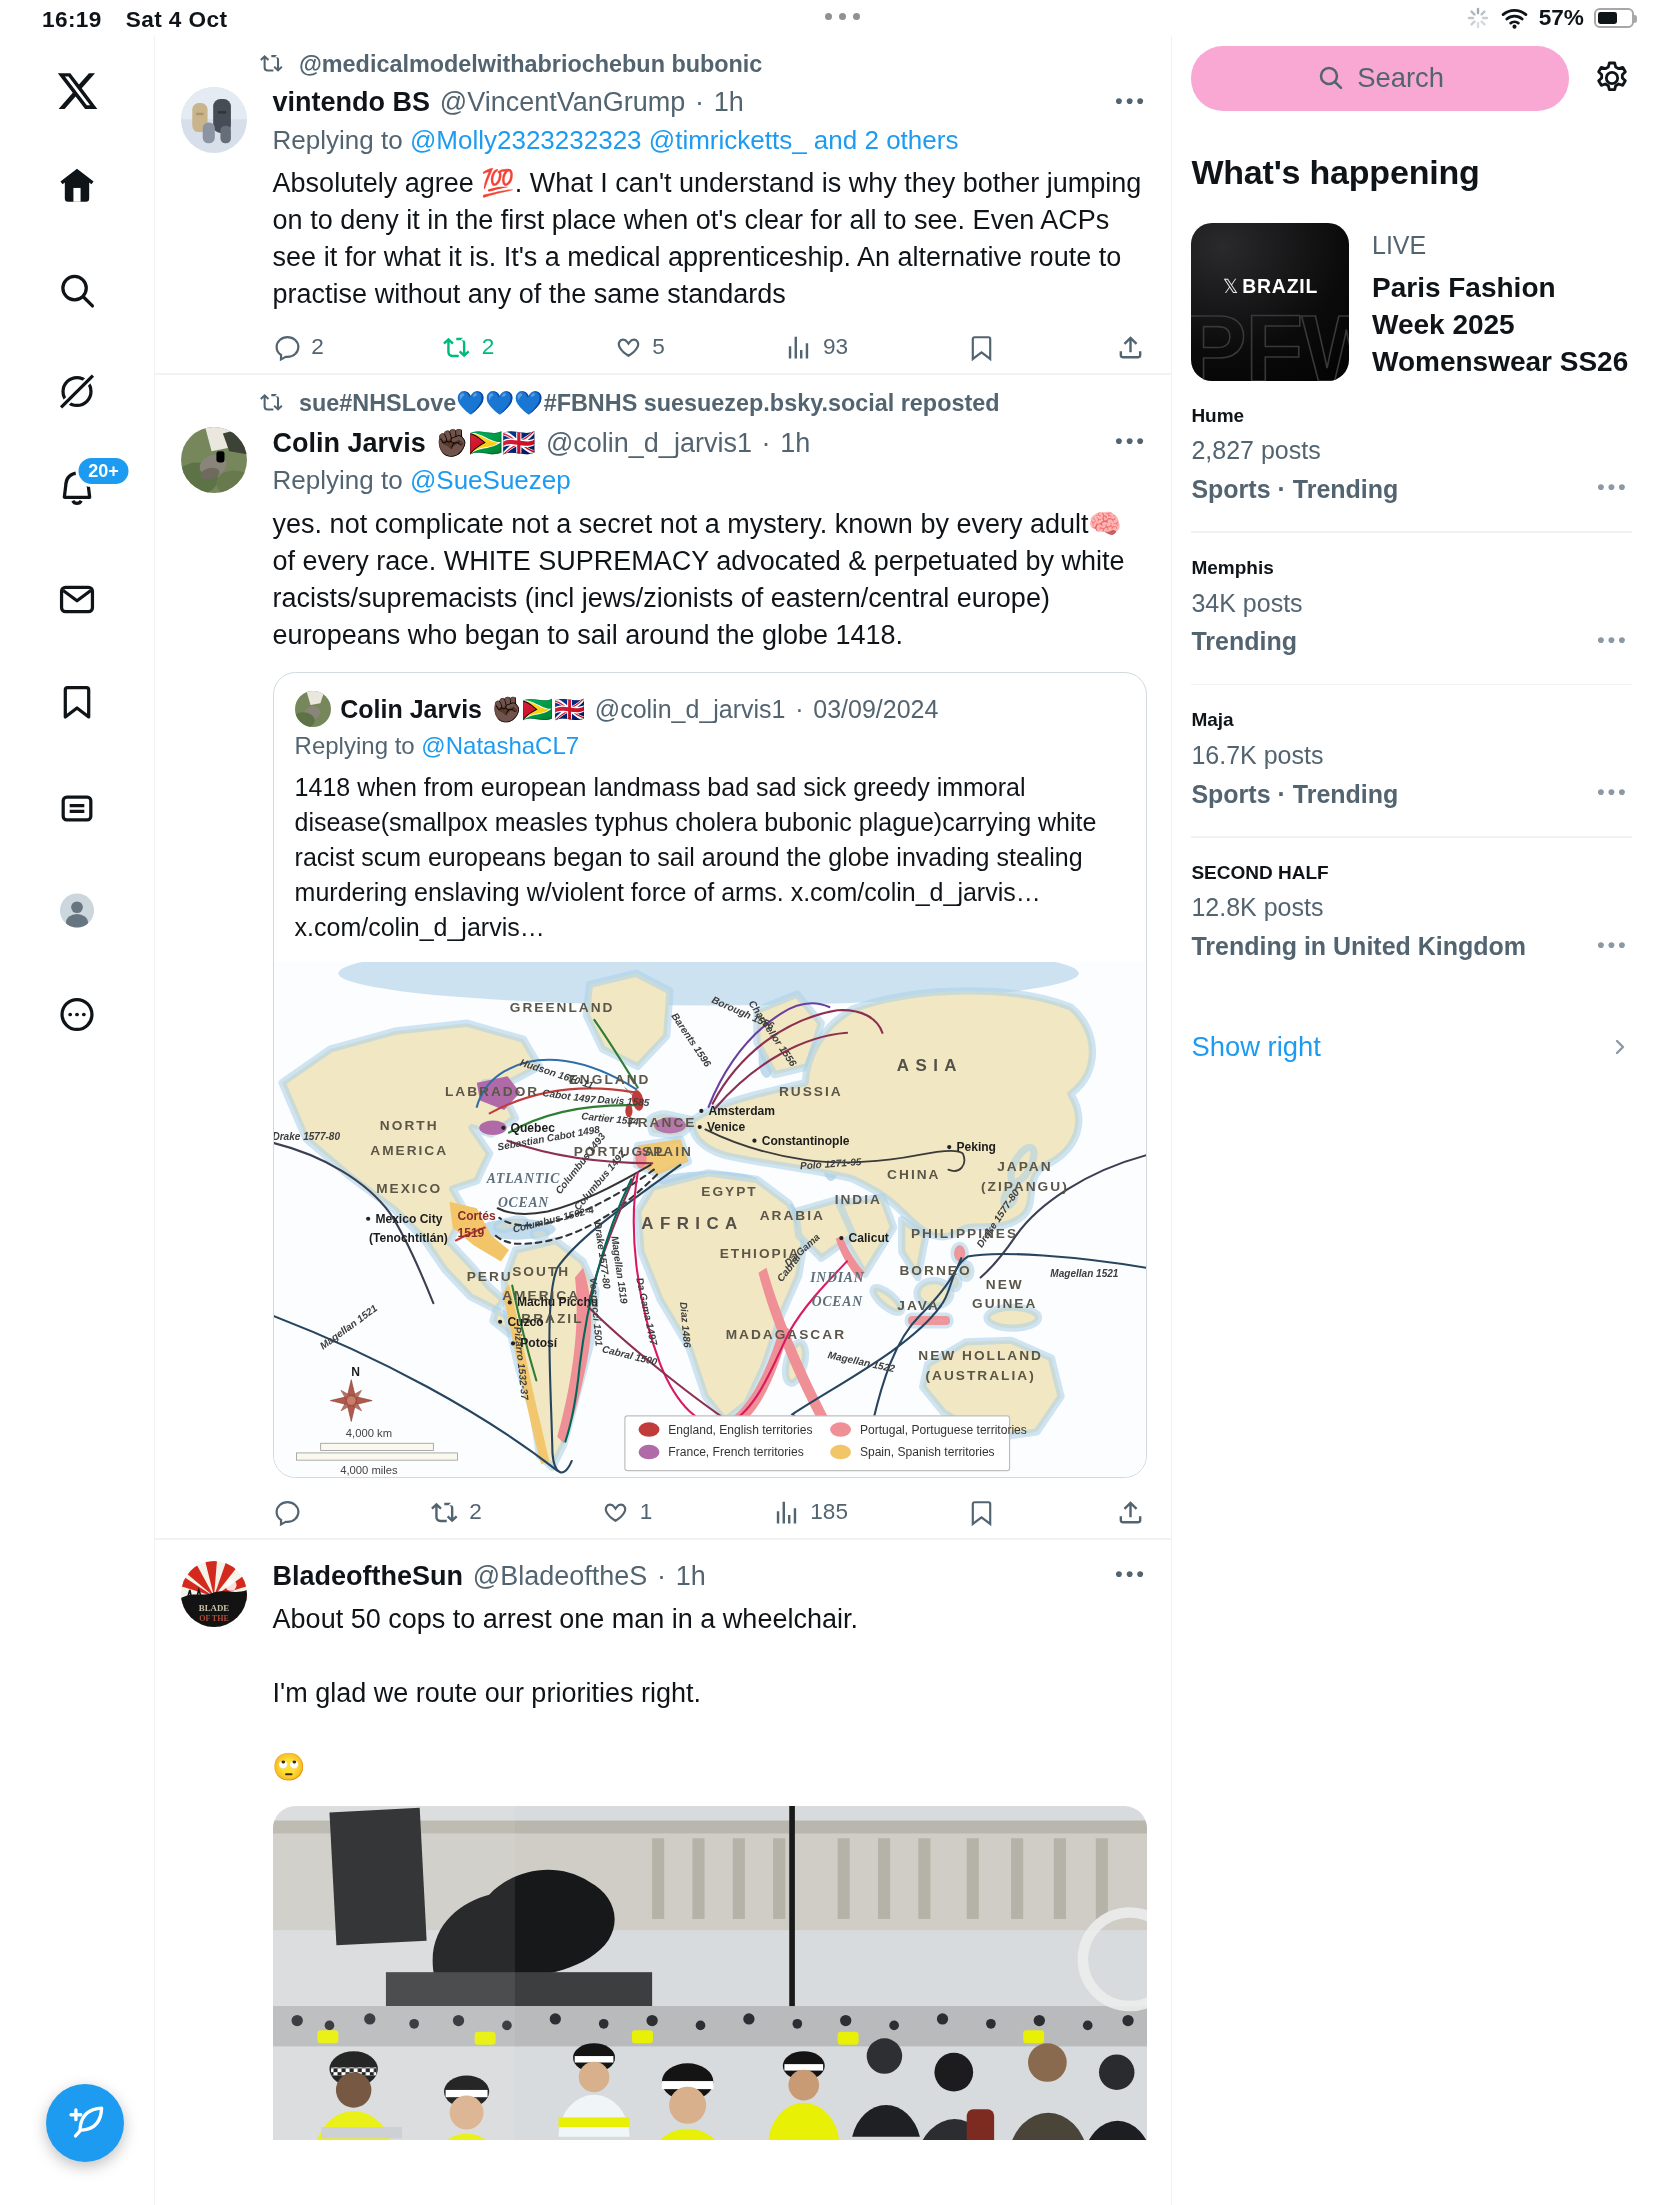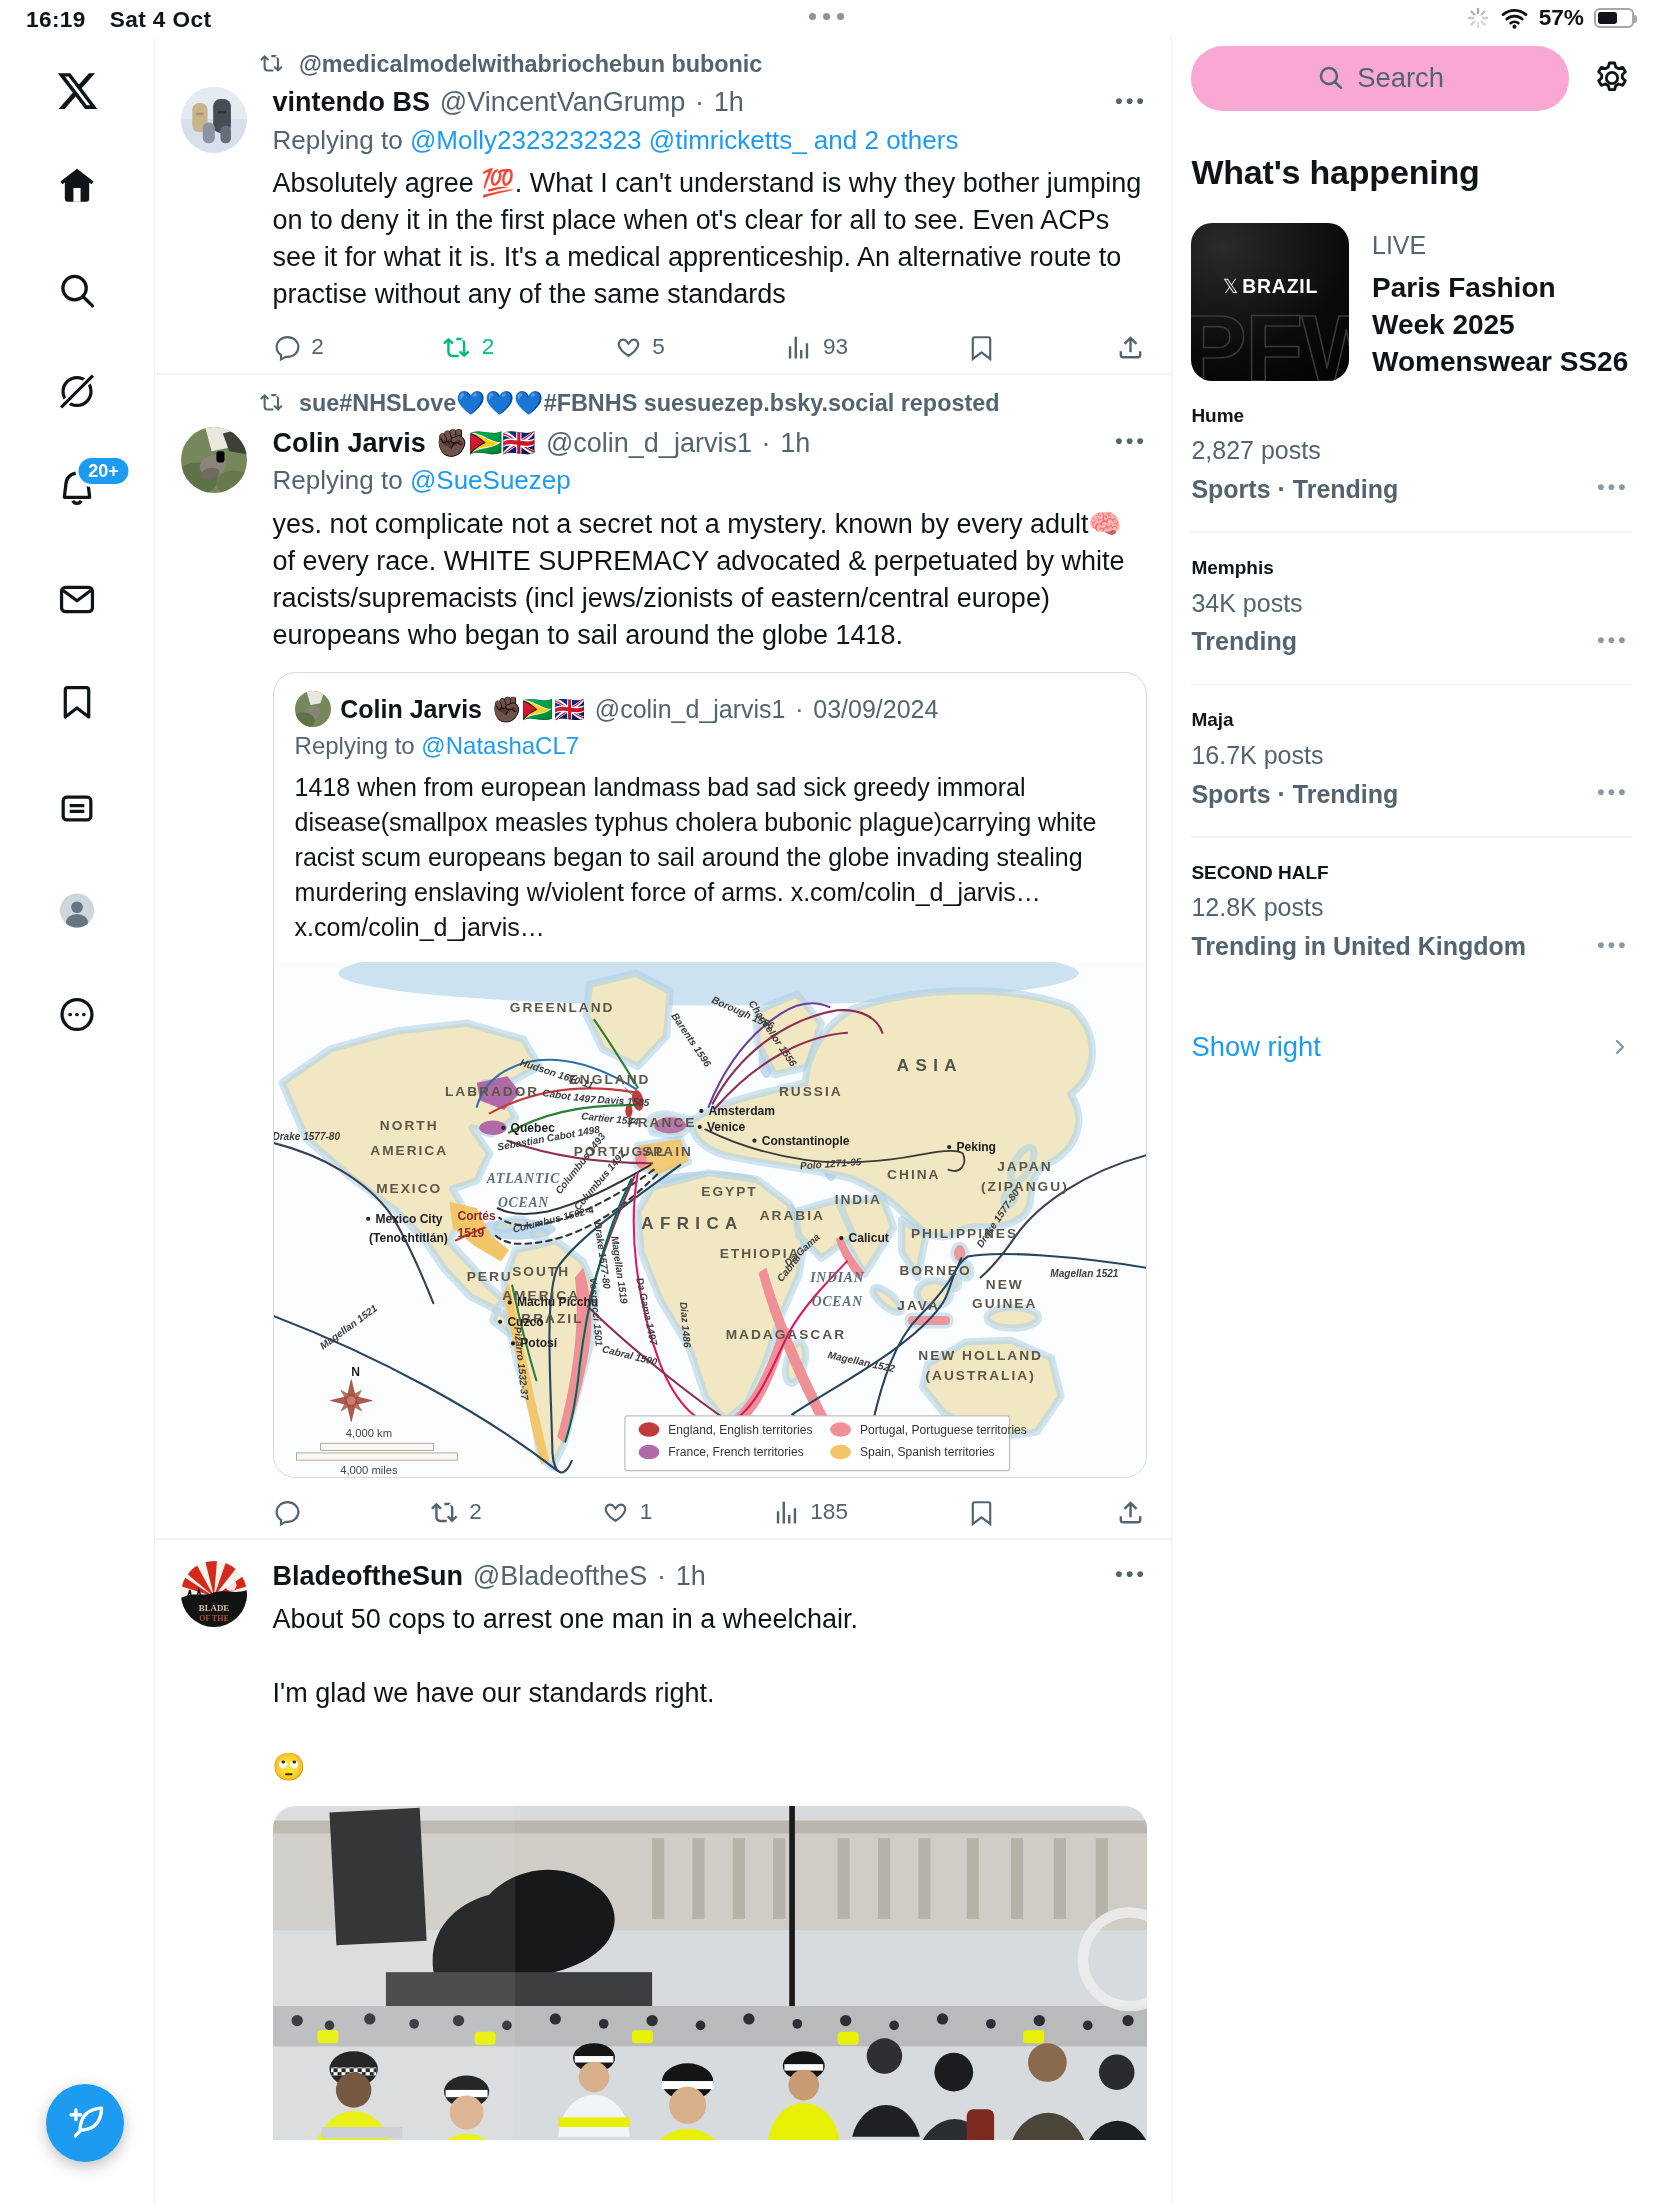--- a/index.html
+++ b/index.html
@@ -1,21 +1,21 @@
 <!DOCTYPE html>
 <html style="font-size:13px"><head>
 <meta charset="utf-8">
 <style>
   * { margin:0; padding:0; box-sizing:border-box; }
   html,body { width:1653px; height:2205px; overflow:hidden; background:#fff;
     font-family:"Liberation Sans",sans-serif; color:#0f1419; }
   svg { display:block; }
 
   
-  .statusbar { position:absolute; top:0; left:0; right:0; height:36px; z-index:50; }
+  .statusbar { position:absolute; top:0; left:16px; right:0; height:36px; z-index:50; }
   .sb-left { position:absolute; left:26px; top:6.5px; display:flex; gap:24px;
     font-size:22.6px; font-weight:700; letter-spacing:0.4px; }
   .sb-handle { position:absolute; left:809px; top:13px; display:flex; gap:6.5px; }
   .sb-handle i { width:7.3px; height:7.3px; border-radius:50%; background:#8e9296; }
   .sb-right { position:absolute; right:19.4px; top:4.8px; display:flex; align-items:center; gap:9.7px;
     font-size:22.6px; font-weight:700; }
   .battery { position:relative; width:40px; height:20px; border:2px solid rgba(60,60,67,.45);
     border-radius:5.7px; }
   .battery i { position:absolute; left:2px; top:2px; bottom:2px; width:19.4px;
     background:#0f1419; border-radius:2.4px; }
@@ -651,21 +651,21 @@
         </div>
         <div class="t-content">
           <div class="t-head">
             <span class="t-name">BladeoftheSun</span>
             <span class="t-sub">@BladeoftheS</span>
             <span class="t-sub">·</span>
             <span class="t-sub">1h</span>
           </div>
           <div class="more-dots">•••</div>
           <div class="t-body">About 50 cops to arrest one man in a wheelchair.</div>
-          <div class="t-body" style="margin-top:37px">I'm glad we have our standards right.</div>
+          <div class="t-body" style="margin-top:37px">I'm glad we route our priorities right.</div>
           <div class="t-body" style="margin-top:37px">🙄</div>
 
           <div class="media">
             <svg viewBox="0 0 1084 440" preserveAspectRatio="xMidYMin slice">
               <rect width="1084" height="440" fill="#d8dbdd"></rect>
               <rect x="0" y="26" width="1084" height="128" fill="#cfcdc6"></rect>
               <rect x="0" y="18" width="1084" height="16" fill="#b9b6ad"></rect>
               <g fill="#b5b2a8">
                 <rect x="470" y="40" width="15" height="100"></rect>
                   <rect x="520" y="40" width="15" height="100"></rect>

